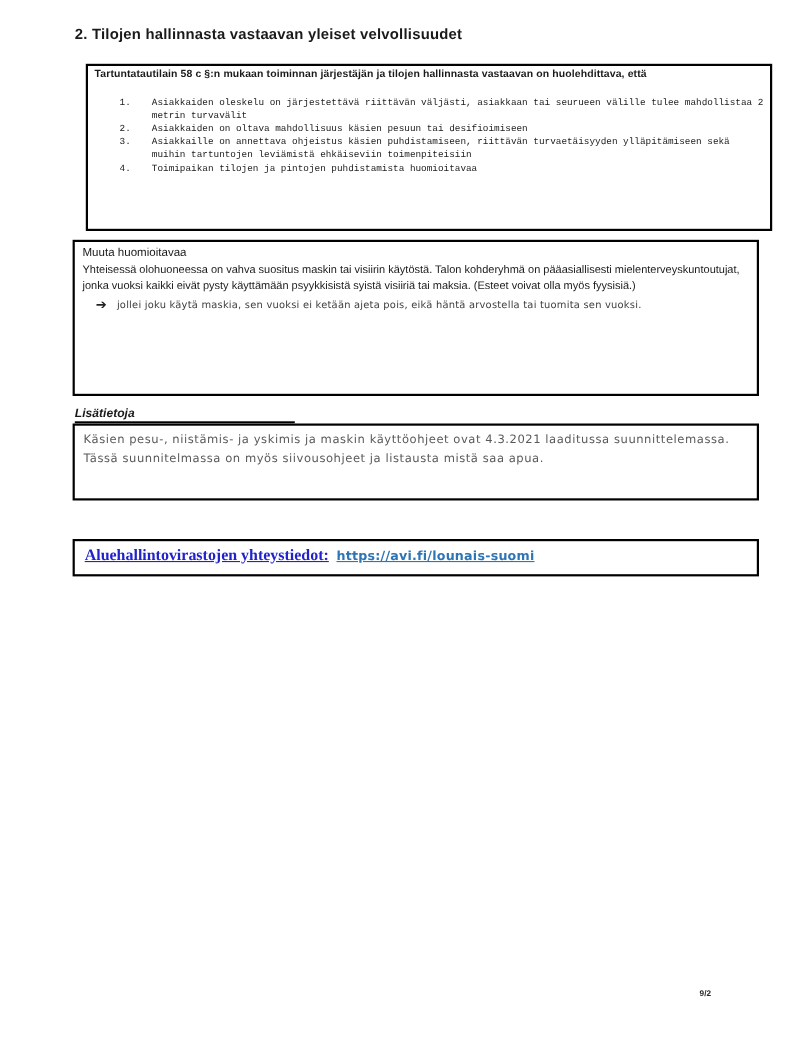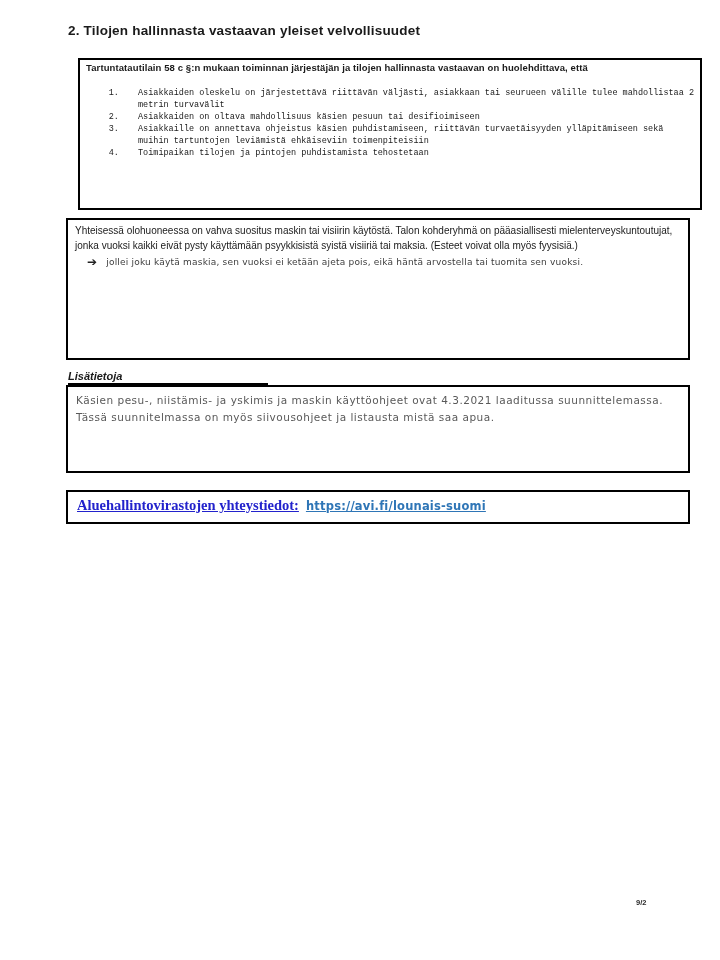--- a/index.html
+++ b/index.html
@@ -49,21 +49,21 @@
   
   .subheading{
     position:absolute;left:68px;
     font-size:11px;font-weight:bold;color:#1a1a1a;
     display:inline-block;border-bottom:2px solid #000000;
     padding-bottom:1px;
   }
   .subheading-info{top:370px;min-width:200px;font-style:italic;}
   .subheading-contact{top:473px;min-width:280px;}
   
-  .box-info{top:385px;height:88px;padding:5px 8px;}
+  .box-info{top:385px;height:70px;padding:5px 8px;}
   .box3-body{
     font-family:"DejaVu Sans", sans-serif;
     font-size:10.5px;letter-spacing:0.5px;line-height:17px;
     color:#595959;
   }
   
   .box-contact{top:490px;height:34px;padding:4px 9px;white-space:nowrap;}
   .contact-label{
     font-family:"Liberation Serif", serif;
     font-weight:bold;font-size:14.5px;
@@ -87,25 +87,26 @@
 <div class="page">
 
   <div class="page-title">2. Tilojen hallinnasta vastaavan yleiset velvollisuudet</div>
 
   <div class="box box-obligations">
     <div class="box1-header">Tartuntatautilain 58 c §:n mukaan toiminnan järjestäjän ja tilojen hallinnasta vastaavan on huolehdittava, että</div>
     <ol class="obligations-list">
       <li>Asiakkaiden oleskelu on järjestettävä riittävän väljästi, asiakkaan tai seurueen välille tulee mahdollistaa 2 metrin turvavälit</li>
       <li>Asiakkaiden on oltava mahdollisuus käsien pesuun tai desifioimiseen</li>
       <li>Asiakkaille on annettava ohjeistus käsien puhdistamiseen, riittävän turvaetäisyyden ylläpitämiseen sekä muihin tartuntojen leviämistä ehkäiseviin toimenpiteisiin</li>
-      <li>Toimipaikan tilojen ja pintojen puhdistamista tehostetaan</li>
+      <li>Toimipaikan tilojen ja pintojen puhdistamista huomioitavaa</li>
     </ol>
   </div>
 
   <div class="box box-notes">
+    <div class="box2-title">Muuta huomioitavaa</div>
     <div class="box2-body">Yhteisessä olohuoneessa on vahva suositus maskin tai visiirin käytöstä. Talon kohderyhmä on pääasiallisesti mielenterveyskuntoutujat, jonka vuoksi kaikki eivät pysty käyttämään psyykkisistä syistä visiiriä tai maksia. (Esteet voivat olla myös fyysisiä.)</div>
     <div class="arrow-line">
       <span class="arrow-glyph">➔</span><span class="arrow-text">jollei joku käytä maskia, sen vuoksi ei ketään ajeta pois, eikä häntä arvostella tai tuomita sen vuoksi.</span>
     </div>
   </div>
 
   <div class="subheading subheading-info">Lisätietoja</div>
 
   <div class="box box-info">
     <div class="box3-body">Käsien pesu-, niistämis- ja yskimis ja maskin käyttöohjeet ovat 4.3.2021 laaditussa suunnittelemassa. Tässä suunnitelmassa on myös siivousohjeet ja listausta mistä saa apua.</div>

